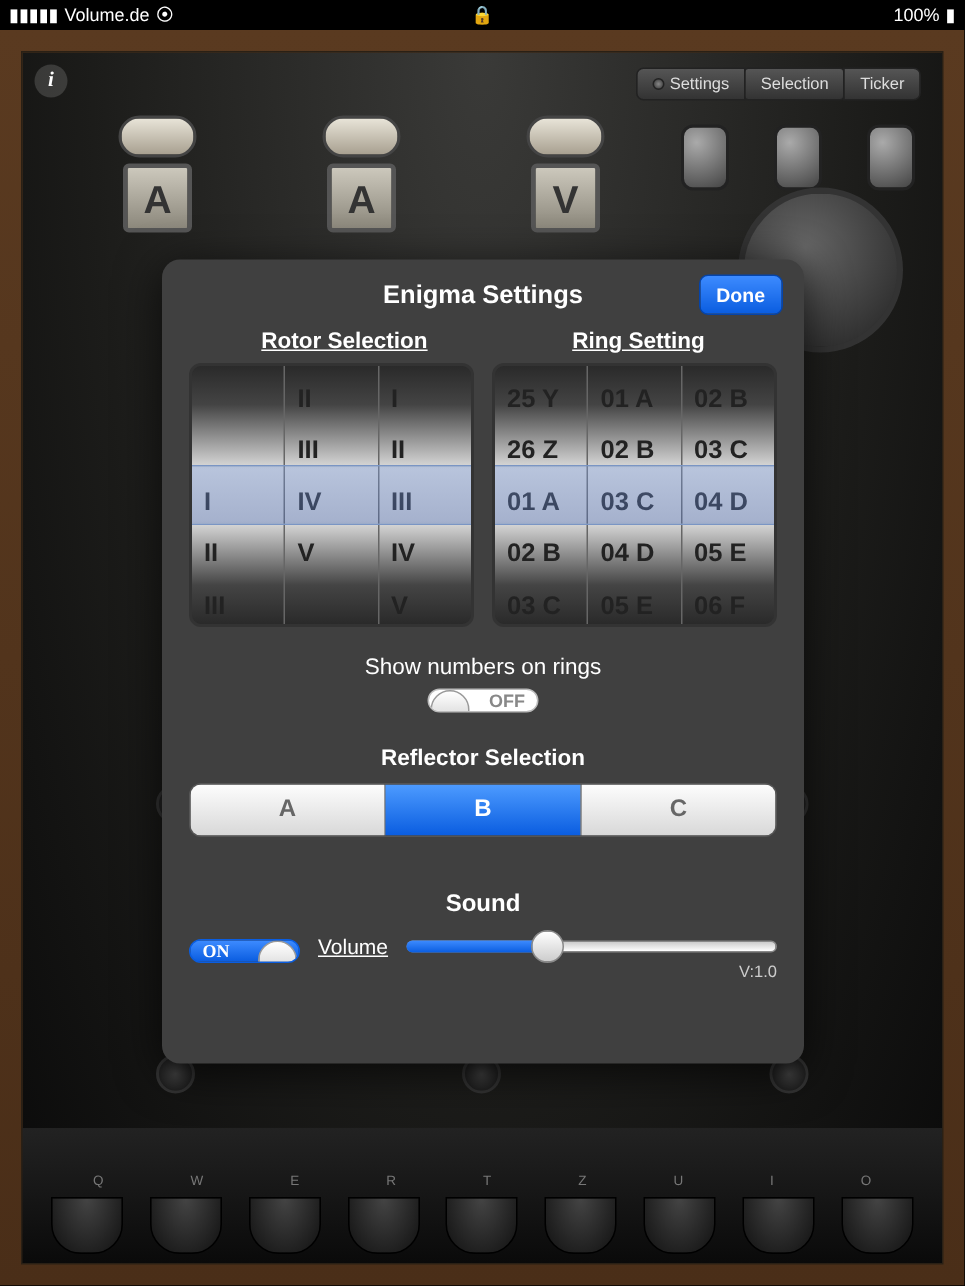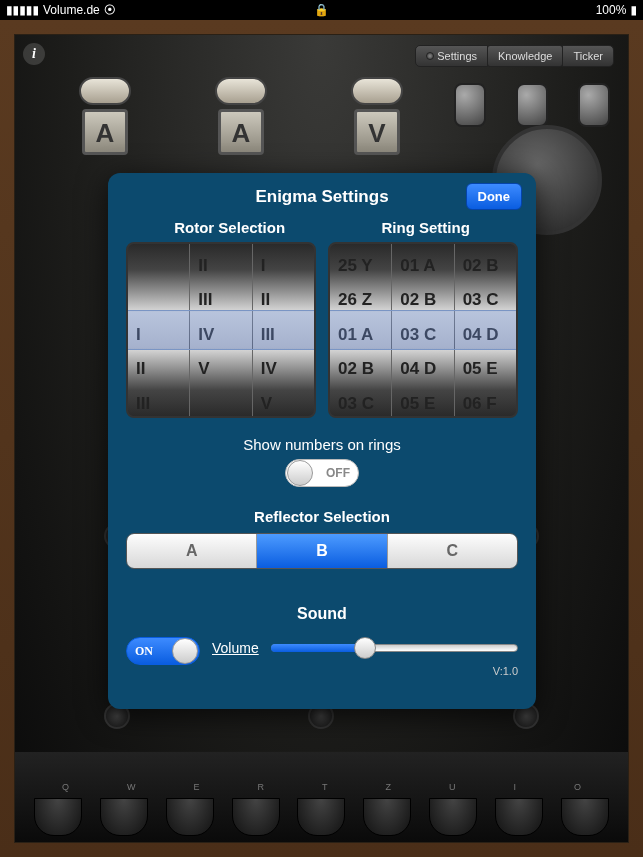--- a/index.html
+++ b/index.html
@@ -37,34 +37,34 @@
 .plugs { position:absolute; left:0; right:0; display:flex; justify-content:space-around; }
 .plugs.r1{top:488px;} .plugs.r2{top:668px;}
 
 
 .kbd { position:absolute; bottom:0; left:0; right:0; height:90px; background:linear-gradient(#222,#0a0a0a); display:flex; flex-direction:column; justify-content:flex-end; }
 .kbd-row { display:flex; justify-content:space-around; padding:6px 10px; }
 .keycap { width:48px; height:38px; border-radius:0 0 20px 20px; background:radial-gradient(ellipse at top,#444,#111); border:1px solid #000; }
 .tiny-letters { display:flex; justify-content:space-around; color:#777; font-size:9px; padding:0 18px; }
 
 
-.modal { position:absolute; top:173px; left:108px; width:428px; height:536px; background:#0c4a6e; border-radius:12px; box-shadow:0 6px 30px rgba(0,0,0,.7); color:#fff; padding:14px 18px 10px; }
+.modal { position:absolute; top:173px; left:108px; width:428px; height:536px; background:#404040; border-radius:12px; box-shadow:0 6px 30px rgba(0,0,0,.7); color:#fff; padding:14px 18px 10px; }
 .modal-title { text-align:center; font:bold 17px Helvetica; margin-bottom:4px; position:relative; }
 .done-btn { position:absolute; right:-4px; top:-4px; background:linear-gradient(#3d8bff,#0a5de0); color:#fff; font:bold 13px Helvetica; padding:5px 11px; border-radius:6px; border:1px solid #0544aa; }
 
-.picker-labels { display:flex; justify-content:space-around; font:bold 15px Helvetica; margin:12px 0 6px; }
+.picker-labels { display:flex; justify-content:space-around; font:bold 15px Helvetica; margin:12px 0 6px;text-decoration:underline; }
 .pickers { display:flex; gap:12px; height:176px; }
 .picker { flex:1; background:linear-gradient(#2a2a2a,#444 15%,#ddd 40%,#ddd 60%,#444 85%,#2a2a2a); border-radius:8px; border:2px solid #333; position:relative; display:flex; overflow:hidden; }
 .picker::before { content:""; position:absolute; left:0; right:0; top:50%; height:38px; transform:translateY(-50%); background:linear-gradient(rgba(130,160,220,.4),rgba(80,110,180,.4)); border-top:1px solid #7a95c4; border-bottom:1px solid #7a95c4; pointer-events:none; }
 .pcol { flex:1; border-right:1px solid #666; display:flex; flex-direction:column; justify-content:center; padding-left:8px; }
 .pcol:last-child{border-right:none;}
 .pitem { height:34px; line-height:34px; font:bold 17px Helvetica; color:#222; white-space:nowrap;margin-top:12px; }
 
 .show-num { text-align:center; margin-top:18px; font:500 15px Helvetica; }
-.ios-toggle { display:inline-flex; width:74px; height:28px; border-radius:14px; background:#fff; border:1px solid #bbb; align-items:center; position:relative; margin-top:6px; overflow:hidden;text-align:right; }
+.ios-toggle { display:inline-flex; width:74px; height:16px; border-radius:14px; background:#fff; border:1px solid #bbb; align-items:center; position:relative; margin-top:6px; overflow:hidden;text-align:right; }
 .ios-toggle .knob { width:26px; height:26px; border-radius:50%; background:linear-gradient(#fff,#ccc); border:1px solid #999; position:absolute; left:1px; top:0; }
 .ios-toggle .lbl { position:absolute; right:8px; font:bold 12px Helvetica; color:#888; }
 .ios-toggle.on { background:linear-gradient(#3d8bff,#0a5de0); border-color:#0a5de0; }
 .ios-toggle.on .knob { left:auto; right:1px; }
 .ios-toggle.on .lbl { left:8px; right:auto; color:#fff;font-family:Liberation Serif, serif; }
 
 .reflector-lbl { text-align:center; font:bold 15px Helvetica; margin-top:18px; margin-bottom:8px; }
 .seg { display:flex; height:36px; border-radius:8px; overflow:hidden; border:1px solid #555; }
 .seg-btn { flex:1; background:linear-gradient(#fdfdfd,#d8d8d8); color:#666; font:bold 16px Helvetica; display:flex; align-items:center; justify-content:center; border-right:1px solid #999; }
 .seg-btn:last-child{border-right:none;}
@@ -100,21 +100,21 @@
   <div class="machine">
 
     <div class="info-badge">i</div>
 
     <div class="top-tabs">
       <div class="top-tab">
           <span class="screw"></span>
           <span>Settings</span>
         </div>
       <div class="top-tab">
-          <span>Knowledge</span>
+          <span>Selection</span>
         </div>
       <div class="top-tab">
           <span>Ticker</span>
         </div>
     </div>
 
     <div class="bolt-row">
       <div class="bolt"></div>
       <div class="bolt"></div>
       <div class="bolt"></div>

